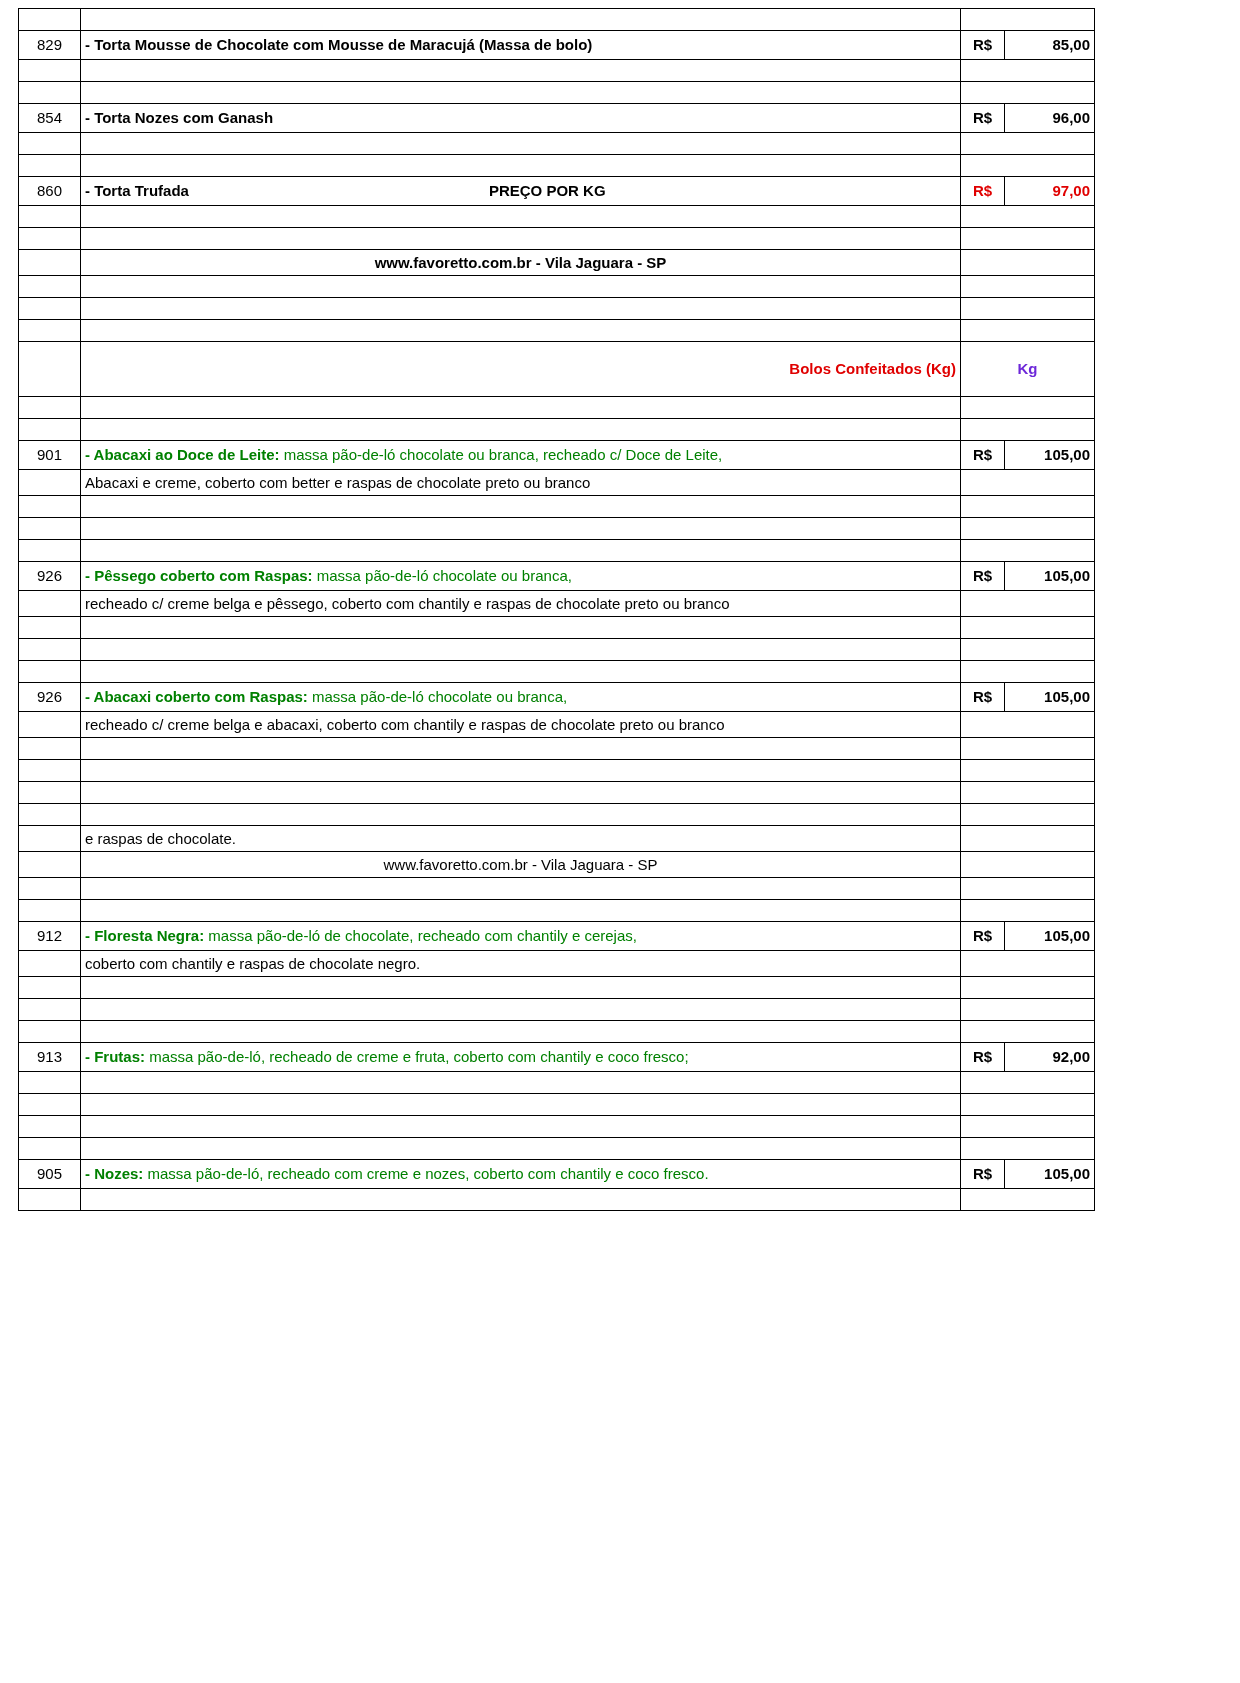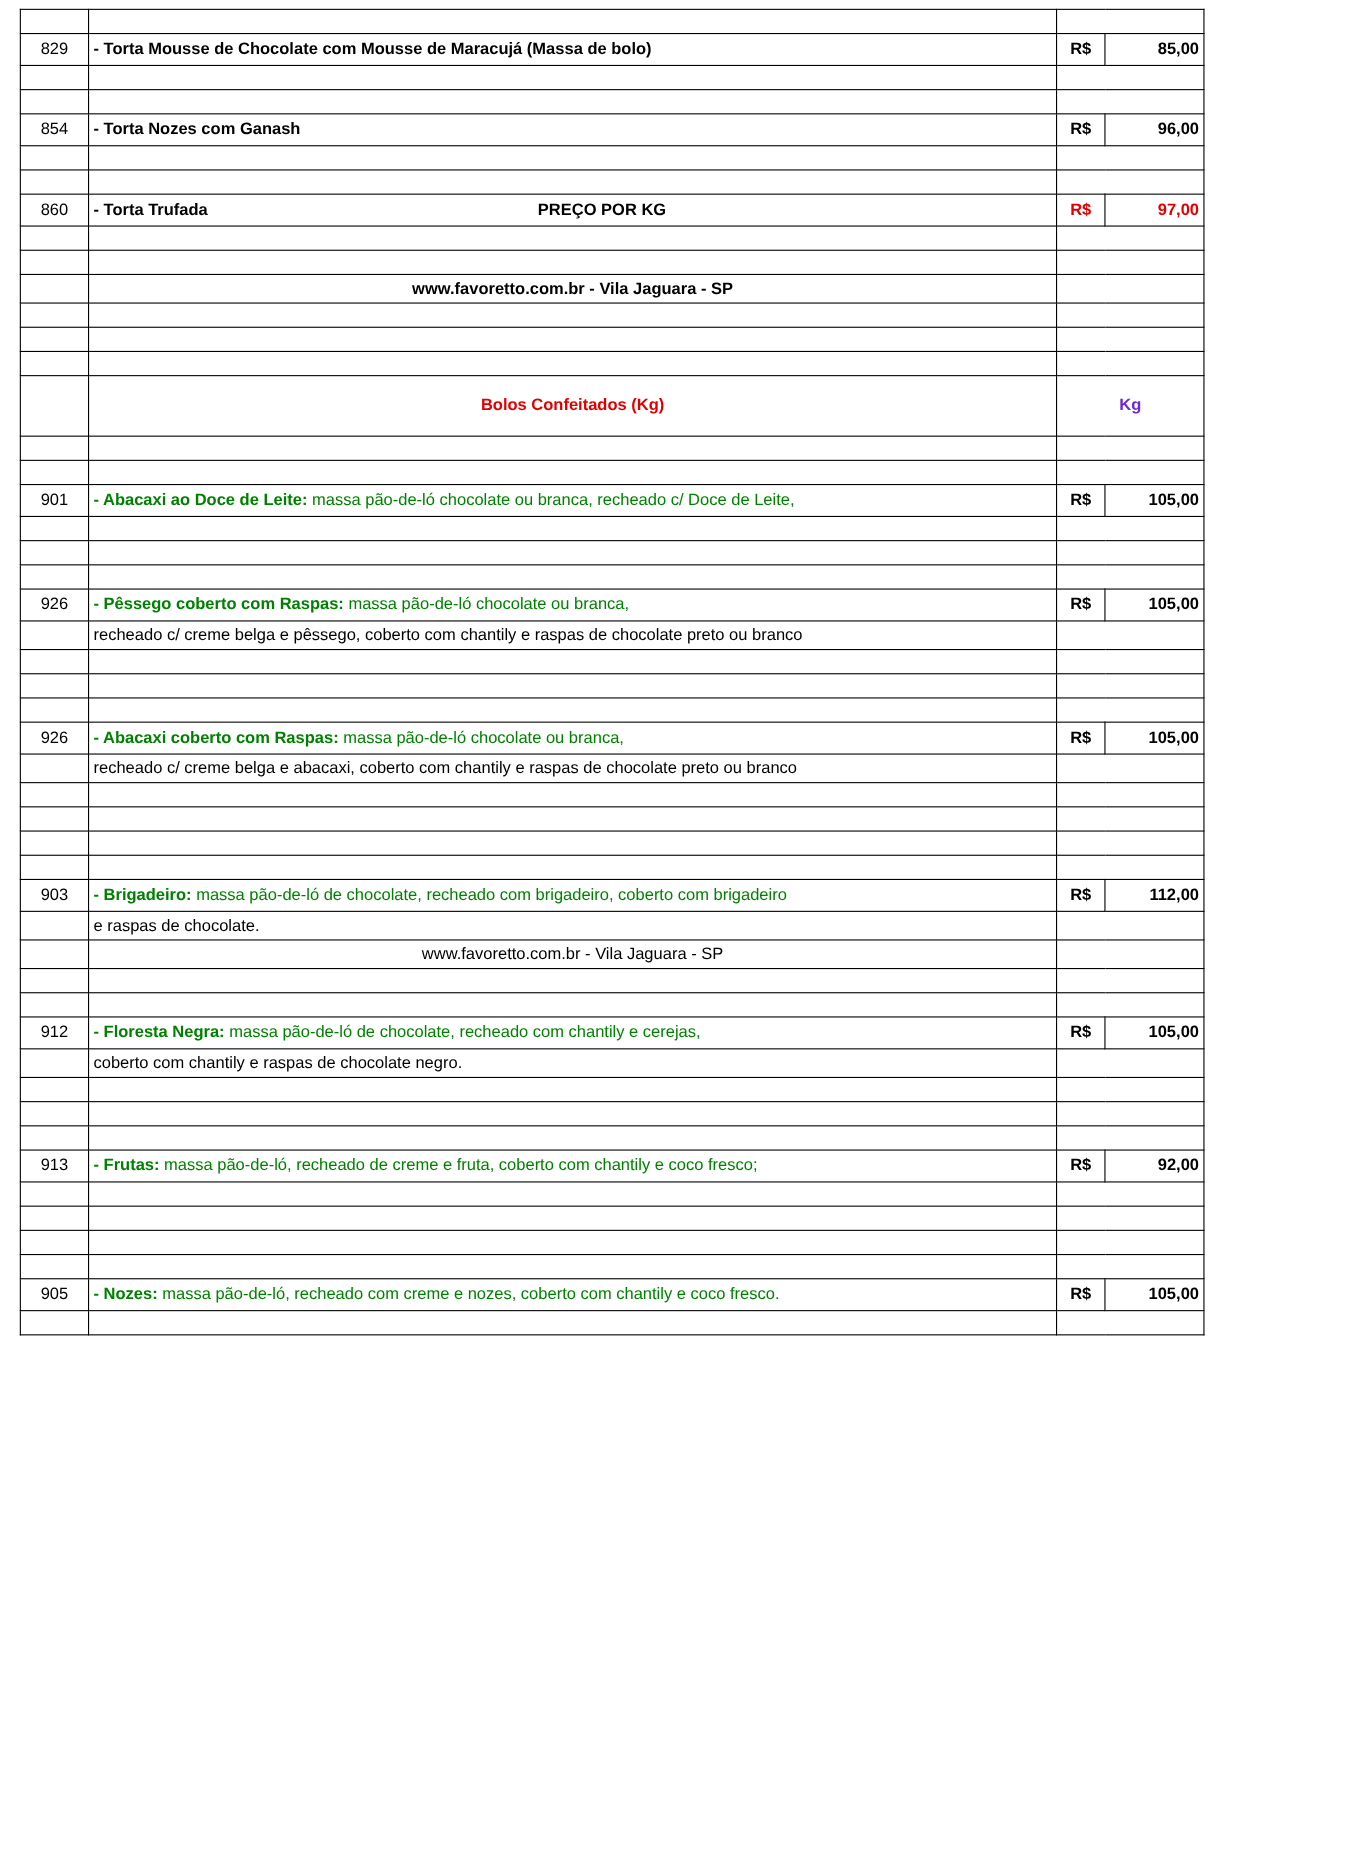--- a/index.html
+++ b/index.html
@@ -59,21 +59,21 @@
   }
   tr.spacer td { height: 21px; }
   tr.row td { height: 28px; }
   tr.cont td { height: 25px; }
 
   .bold { font-weight: bold; }
   .green { color: #008000; }
   .red { color: #e00000; }
 
   td.title {
-    text-align: center;
+    text-align: right;
     font-size: 30px;
     font-weight: bold;
     color: #e00000;
     height: 54px;
   }
   td.title-kg {
     text-align: center;
     font-size: 30px;
     font-weight: bold;
     color: #6d28d9;
@@ -213,20 +213,25 @@
       </tr>
 
       <tr class="row">
         <td class="code">901</td>
         <td class="desc green">
           <span class="lead">- Abacaxi ao Doce de Leite:</span><span class="tail"> massa pão-de-ló chocolate ou branca, recheado c/ Doce de Leite,</span>
         </td>
         <td class="cur">R$</td>
         <td class="val">105,00</td>
       </tr>
+      <tr class="cont">
+        <td></td>
+        <td class="desc">Abacaxi e creme, coberto com better e raspas de chocolate preto ou branco</td>
+        <td colspan="2"></td>
+      </tr>
       <tr class="spacer">
         <td></td>
         <td></td>
         <td colspan="2"></td>
       </tr>
       <tr class="spacer">
         <td></td>
         <td></td>
         <td colspan="2"></td>
       </tr>
@@ -292,28 +297,20 @@
         <td></td>
         <td></td>
         <td colspan="2"></td>
       </tr>
       <tr class="spacer">
         <td></td>
         <td></td>
         <td colspan="2"></td>
       </tr>
 
-      <tr class="row">
-        <td class="code">903</td>
-        <td class="desc green">
-          <span class="lead">- Brigadeiro:</span><span class="tail"> massa pão-de-ló de chocolate, recheado com brigadeiro, coberto com brigadeiro</span>
-        </td>
-        <td class="cur">R$</td>
-        <td class="val">112,00</td>
-      </tr>
       <tr class="cont">
         <td></td>
         <td class="desc">e raspas de chocolate.</td>
         <td colspan="2"></td>
       </tr>
       <tr class="cont">
         <td></td>
         <td class="site-plain">www.favoretto.com.br - Vila Jaguara - SP</td>
         <td colspan="2"></td>
       </tr>

